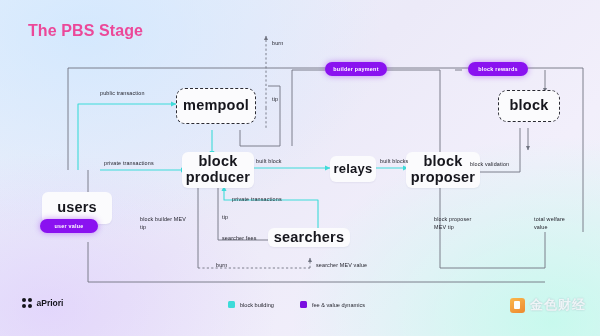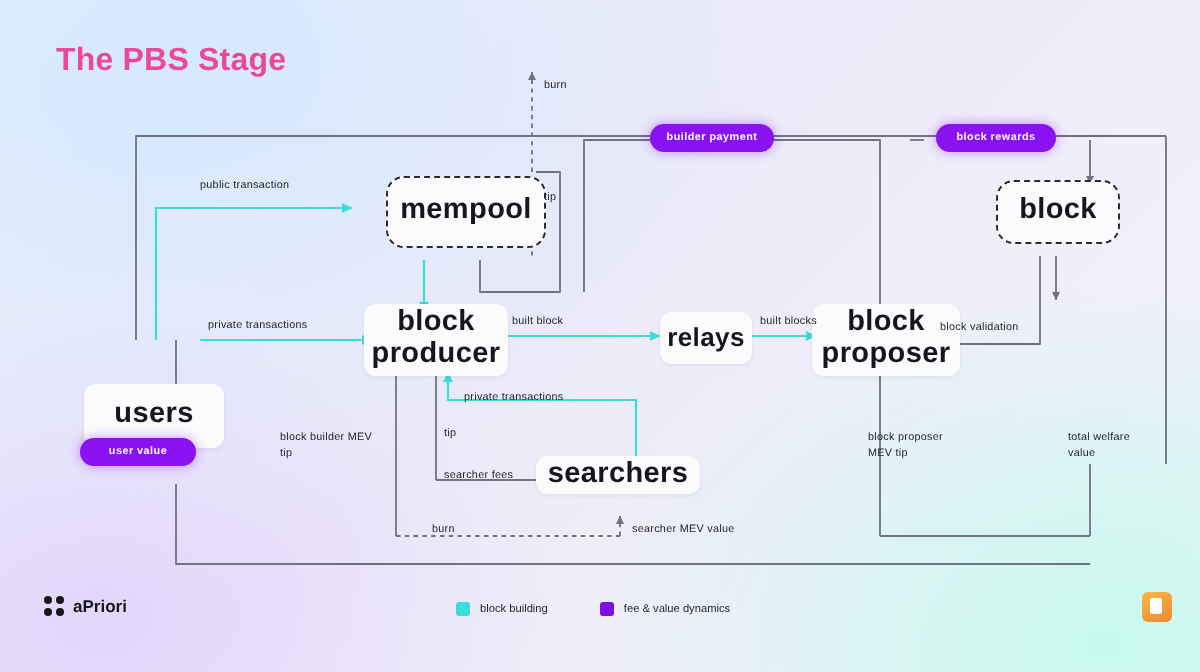--- a/index.html
+++ b/index.html
@@ -155,21 +155,21 @@
       <path d="M372,168 L408,168" marker-end="url(#ah-c)"></path>
 
       <path d="M318,228 L318,200 L224,200 L224,186" marker-end="url(#ah-c)"></path>
     </g>
   </svg>
 
   <div class="node big" style="left:42px; top:152px; width:70px; height:32px;margin-top:40px;">
     <span>users</span>
   </div>
 
-  <div class="node dashed big" style="left:176px; top:88px; width:80px; height:36px;margin-left:17px;">
+  <div class="node dashed big" style="left:176px; top:88px; width:80px; height:36px;">
     <span>mempool</span>
   </div>
 
   <div class="node big" style="left:182px; top:152px; width:72px; height:36px; flex-direction:column;">
     <span>block</span>
     <span>producer</span>
   </div>
 
   <div class="node mid" style="left:330px; top:156px; width:46px; height:26px;">
     <span>relays</span>
@@ -246,15 +246,16 @@
       <span class="tx">block building</span>
     </div>
     <div class="lg">
       <span class="sw" style="background:#7b0fe0"></span>
       <span class="tx">fee &amp; value dynamics</span>
     </div>
   </div>
 
   <div id="watermark">
     <span class="mk"></span>
+    <span class="wt">金色财经</span>
   </div>
 
 </div>
 
 </body></html>

